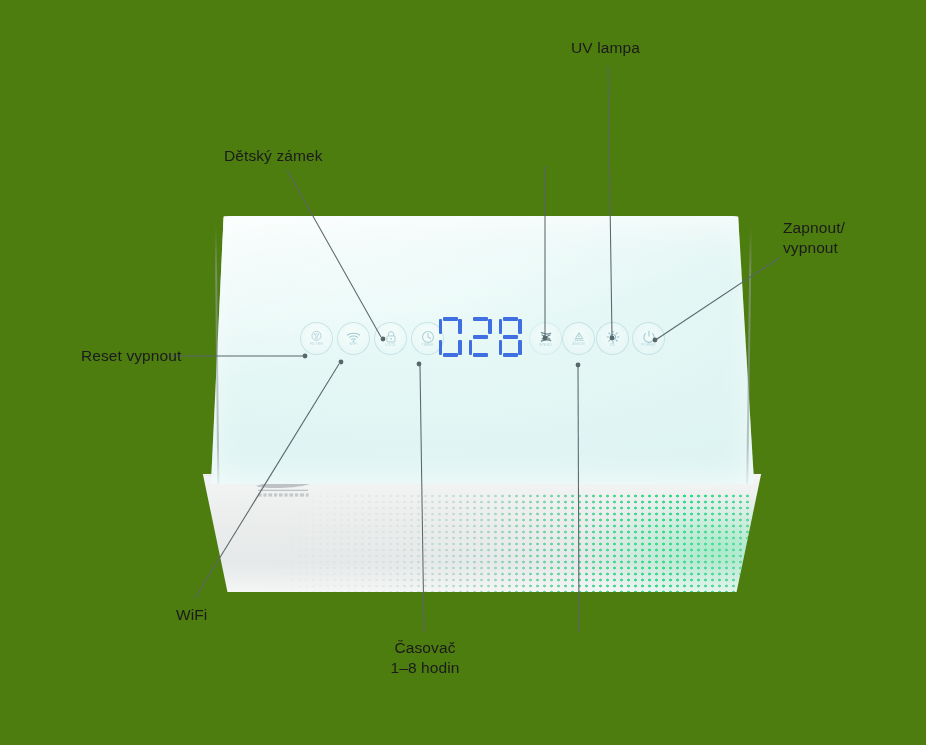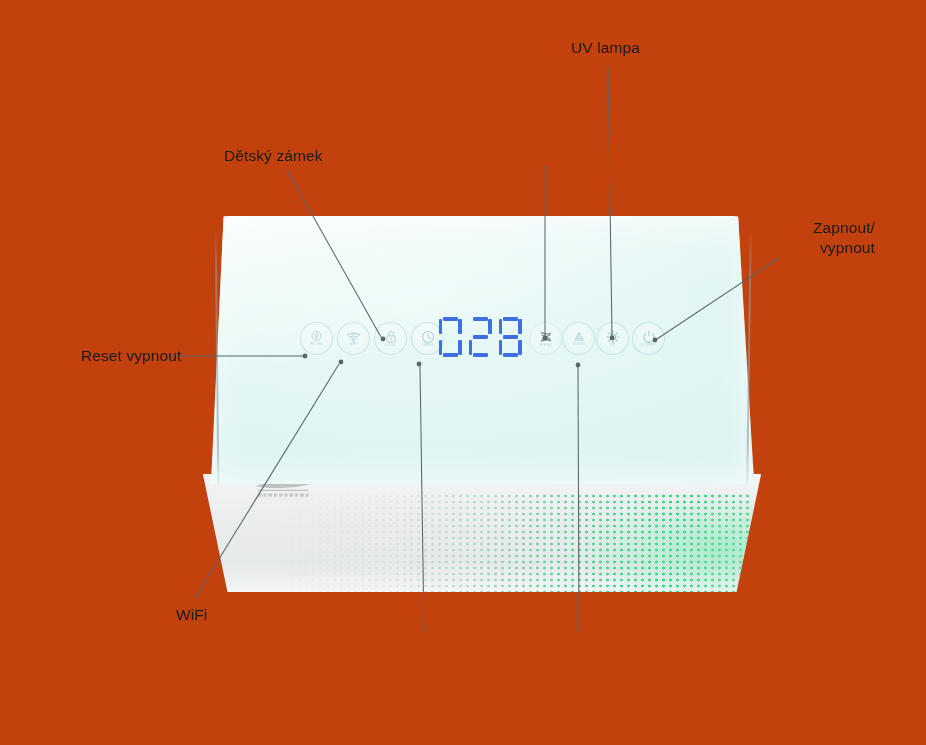--- a/index.html
+++ b/index.html
@@ -8,40 +8,40 @@
     margin: 0; padding: 0;
     width: 926px; height: 745px;
     background: #ffffff;
     font-family: "Liberation Sans", sans-serif;
     overflow: hidden;
   }
   #stage {
     position: relative;
     width: 926px;
     height: 745px;
-    background: #c2410c;
+    background: #4d7c0f;
   }
 
   
   .callout {
     position: absolute;
     color: #1b1b1b;
     font-size: 15.5px;
     line-height: 1.32;
     white-space: pre-line;
     letter-spacing: 0.1px;
   }
   .callout .sub {
     display: block;
     font-size: 14px;
   }
   .c-uv        { left: 571px; top: 38px;  }
   .c-fan       { left: 497px; top: 102px; text-align: center; width: 96px; }
   .c-child     { left: 224px; top: 146px; }
-  .c-power     { left: 783px; top: 218px; text-align: right; width: 92px; }
+  .c-power     { left: 783px; top: 218px; text-align: left; width: 92px; }
   .c-reset     { left: 81px;  top: 346px; }
   .c-wifi      { left: 176px; top: 605px; }
   .c-timer     { left: 366px; top: 638px; text-align: center; width: 118px; }
   .c-ionizer   { left: 539px; top: 638px; text-align: center; width: 104px; }
 
   
   #leaders {
     position: absolute;
     left: 0; top: 0;
     width: 926px; height: 745px;
@@ -422,14 +422,16 @@
   </svg>
 
   <div class="callout c-uv">UV lampa</div>
 
 
   <div class="callout c-child">Dětský zámek</div>
   <div class="callout c-power">Zapnout/
 vypnout</div>
   <div class="callout c-reset">Reset vypnout</div>
   <div class="callout c-wifi">WiFi</div>
+  <div class="callout c-timer">Časovač
+1–8 hodin</div>
 
 </div>
 
 </body></html>

